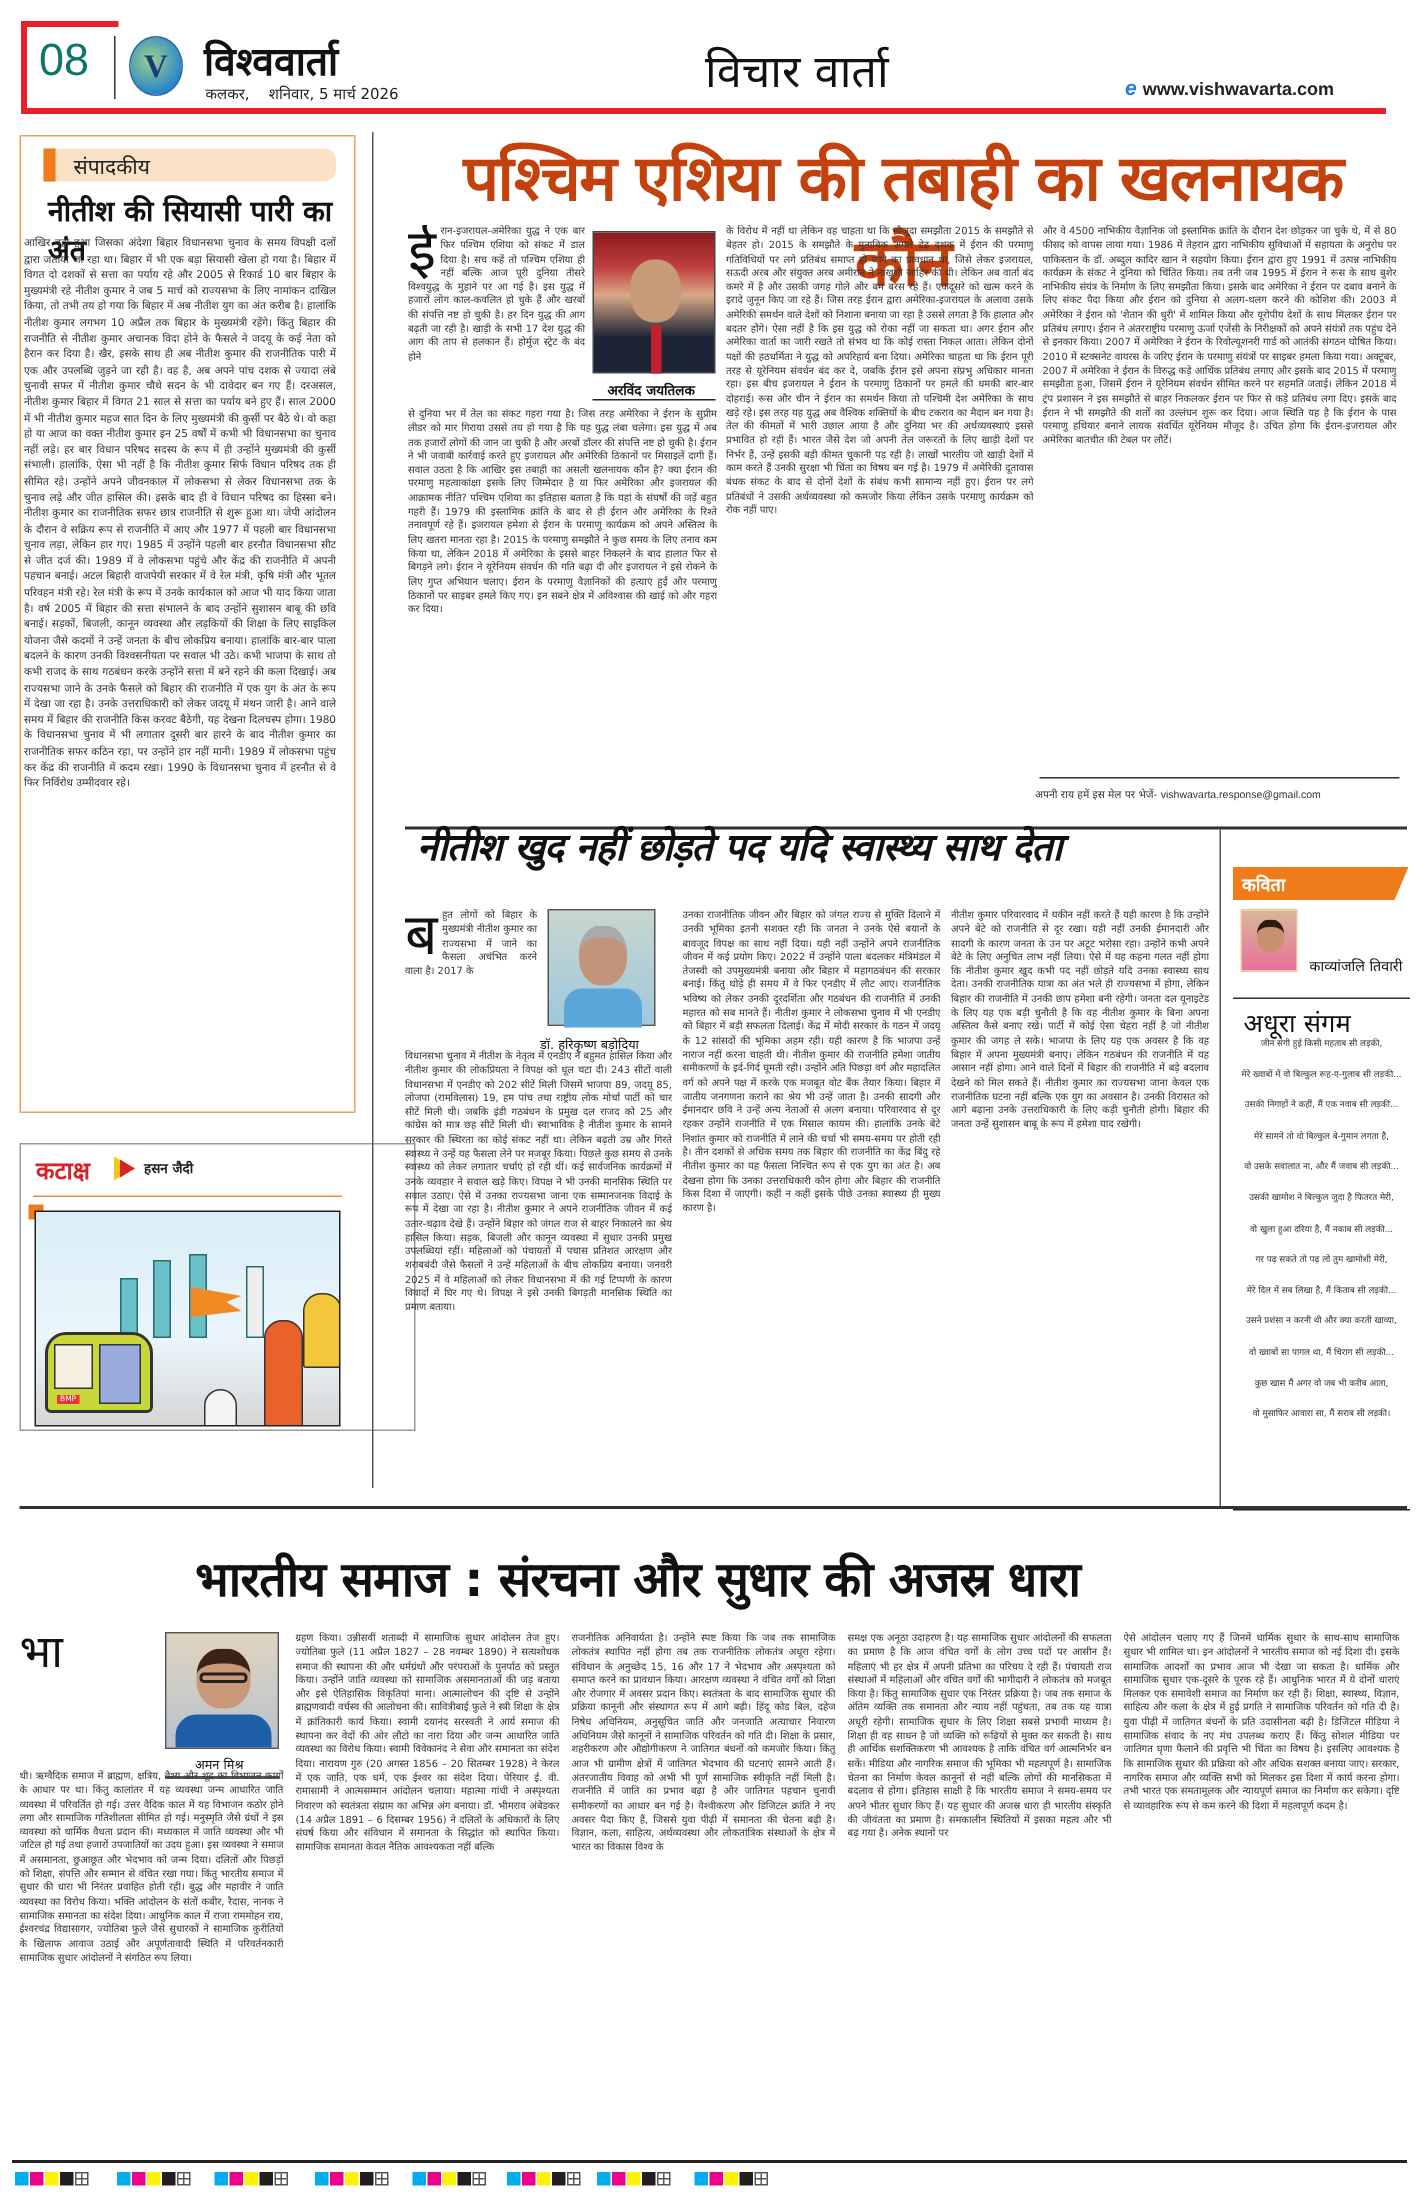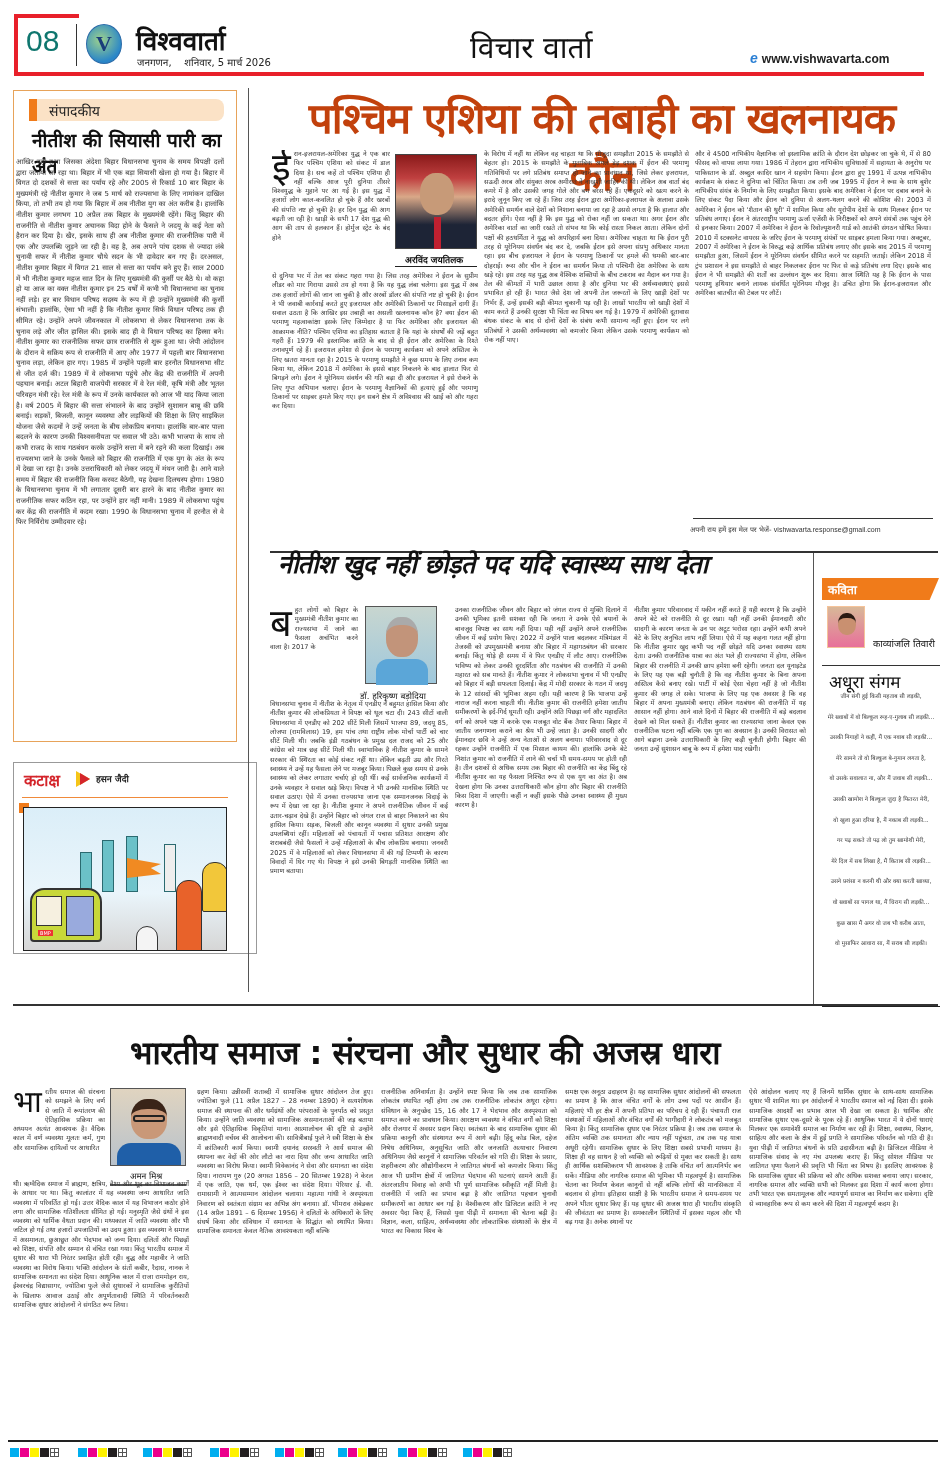--- a/index.html
+++ b/index.html
@@ -23,21 +23,21 @@
 
   
   .editorial { left: 13px; top: 90px; width: 224px; height: 652px; border: 1px solid #e7a35a; }
   .ed-band { position: absolute; left: 15px; top: 8px; width: 195px; height: 22px; background: #fbe2c6; border-radius: 0 8px 8px 0; }
   .ed-band .bar { position: absolute; left: 0; top: 0; width: 8px; height: 22px; background: #f07b1a; }
   .ed-band .label { position: absolute; left: 20px; top: 2px; font-size: 14px; color: #222; }
   .ed-head { position: absolute; left: 18px; top: 36px; font-size: 19px; font-weight: bold; color: #111; }
   .ed-text { position: absolute; left: 2px; top: 66px; width: 208px; height: 580px; font-size: 7px; line-height: 10.6px; color: #333; overflow: hidden; text-align: justify; }
 
   
-  .cartoon { left: 13px; top: 762px; width: 244px; height: 192px; border: 1px solid #999; }
+  .cartoon { left: 13px; top: 762px; width: 264px; height: 192px; border: 1px solid #999; }
   .cartoon .title { position: absolute; left: 10px; top: 6px; font-size: 16px; color: #d4252b; font-weight: bold; }
   .cartoon .arrow { position: absolute; left: 62px; top: 8px; width: 0; height: 0; border-top: 8px solid transparent; border-bottom: 8px solid transparent; border-left: 14px solid #f5c518; }
   .cartoon .arrow2 { position: absolute; left: 66px; top: 10px; width: 0; height: 0; border-top: 6px solid transparent; border-bottom: 6px solid transparent; border-left: 10px solid #d4252b; }
   .cartoon .artist { position: absolute; left: 82px; top: 9px; font-size: 9px; font-weight: bold; }
   .cartoon .rule { position: absolute; left: 8px; top: 34px; width: 206px; height: 1px; background: #f08a3a; }
   .cartoon .frame { position: absolute; left: 9px; top: 44px; width: 204px; height: 144px; border: 1px solid #222; background: linear-gradient(#dbeef8, #eaf5fb 60%, #d6d6d6); overflow: hidden; }
   .cartoon .corner { position: absolute; left: 5px; top: 40px; width: 10px; height: 10px; background: #f07b1a; }
   .bld { position: absolute; bottom: 58px; width: 12px; background: #6bc1c8; border: 1px solid #2a6a70; }
   .auto { position: absolute; left: 6px; top: 80px; width: 72px; height: 54px; background: #c8d83a; border: 2px solid #333; border-radius: 14px 14px 4px 4px; }
   .flag { position: absolute; left: 103px; top: 50px; width: 34px; height: 20px; background: #f08a22; clip-path: polygon(0 0,100% 30%,70% 50%,100% 80%,0 100%); }
@@ -99,21 +99,21 @@
 <div class="abs mast-red-top"></div>
 <div class="abs mast-red-left"></div>
 <div class="abs mast-red-bottom"></div>
 <div class="abs page-no">08</div>
 <div class="abs mast-divider"></div>
 <div class="abs logo">
     <span>V</span>
   </div>
 <div class="abs brand">विश्ववार्ता</div>
 <div class="abs brand-date">
-  <span>जनगणन,</span>&nbsp;&nbsp;&nbsp;
+  <span>कलकर,</span>&nbsp;&nbsp;&nbsp;
   <span>शनिवार, 5 मार्च 2026</span>
 </div>
 <div class="abs section-title">विचार वार्ता</div>
 <div class="abs web">
   <span class="ie">e</span><span>www.vishwavarta</span><span class="dom">.com</span>
 </div>
 
 <div class="abs editorial">
   <div class="ed-band">
     <div class="bar"></div>
@@ -206,21 +206,21 @@
   <p>वो ख्वाबों सा पागल था, मैं चिराग सी लड़की...</p>
   <p>कुछ खास मैं अगर वो जब भी करीब आता,</p>
   <p>वो मुसाफिर आवारा सा, मैं सराब सी लड़की।</p>
 </div>
 <div class="abs poem-end"></div>
 
 <div class="abs hsep" style="left:13px;top:1004px;width:925px;"></div>
 
 <div class="abs h3">भारतीय समाज : संरचना और सुधार की अजस्र धारा</div>
 <div class="abs col" style="left:13px;top:1088px;width:92px;height:92px;">
-  <span class="dropcap" style="font-size:30px;line-height:28px;">भा</span><span>रतीय समाज की संरचना को समझने के लिए वर्ण से जाति में रूपांतरण की ऐतिहासिक प्रक्रिया का अध्ययन अत्यंत आवश्यक है। वैदिक काल में वर्ण व्यवस्था मूलतः कर्म, गुण और सामाजिक दायित्वों पर आधारित</span>
+  <span class="dropcap" style="font-size:30px;line-height:28px;">भा</span>
 </div>
 <div class="abs photo3">
     <div class="face"></div>
     <div class="glasses"></div>
     <div class="jacket"></div>
   </div>
 <div class="abs cap3">अमन मिश्र</div>
 <div class="abs cap3-rule"></div>
 <div class="abs col" style="left:13px;top:1180px;width:176px;height:255px;">थी। ऋग्वैदिक समाज में ब्राह्मण, क्षत्रिय, वैश्य और शूद्र का विभाजन कार्यों के आधार पर था। किंतु कालांतर में यह व्यवस्था जन्म आधारित जाति व्यवस्था में परिवर्तित हो गई। उत्तर वैदिक काल में यह विभाजन कठोर होने लगा और सामाजिक गतिशीलता सीमित हो गई। मनुस्मृति जैसे ग्रंथों ने इस व्यवस्था को धार्मिक वैधता प्रदान की। मध्यकाल में जाति व्यवस्था और भी जटिल हो गई तथा हजारों उपजातियों का उदय हुआ। इस व्यवस्था ने समाज में असमानता, छुआछूत और भेदभाव को जन्म दिया। दलितों और पिछड़ों को शिक्षा, संपत्ति और सम्मान से वंचित रखा गया। किंतु भारतीय समाज में सुधार की धारा भी निरंतर प्रवाहित होती रही। बुद्ध और महावीर ने जाति व्यवस्था का विरोध किया। भक्ति आंदोलन के संतों कबीर, रैदास, नानक ने सामाजिक समानता का संदेश दिया। आधुनिक काल में राजा राममोहन राय, ईश्वरचंद्र विद्यासागर, ज्योतिबा फुले जैसे सुधारकों ने सामाजिक कुरीतियों के खिलाफ आवाज उठाई और अपूर्णतावादी स्थिति में परिवर्तनकारी सामाजिक सुधार आंदोलनों ने संगठित रूप लिया।</div>
 <div class="abs col" style="left:197px;top:1088px;width:176px;height:347px;">ग्रहण किया। उन्नीसवीं शताब्दी में सामाजिक सुधार आंदोलन तेज हुए। ज्योतिबा फुले (11 अप्रैल 1827 – 28 नवम्बर 1890) ने सत्यशोधक समाज की स्थापना की और धर्मग्रंथों और परंपराओं के पुनर्पाठ को प्रस्तुत किया। उन्होंने जाति व्यवस्था को सामाजिक असमानताओं की जड़ बताया और इसे ऐतिहासिक विकृतियां माना। आत्मालोचन की दृष्टि से उन्होंने ब्राह्मणवादी वर्चस्व की आलोचना की। सावित्रीबाई फुले ने स्त्री शिक्षा के क्षेत्र में क्रांतिकारी कार्य किया। स्वामी दयानंद सरस्वती ने आर्य समाज की स्थापना कर वेदों की ओर लौटो का नारा दिया और जन्म आधारित जाति व्यवस्था का विरोध किया। स्वामी विवेकानंद ने सेवा और समानता का संदेश दिया। नारायण गुरु (20 अगस्त 1856 – 20 सितम्बर 1928) ने केरल में एक जाति, एक धर्म, एक ईश्वर का संदेश दिया। पेरियार ई. वी. रामासामी ने आत्मसम्मान आंदोलन चलाया। महात्मा गांधी ने अस्पृश्यता निवारण को स्वतंत्रता संग्राम का अभिन्न अंग बनाया। डॉ. भीमराव अंबेडकर (14 अप्रैल 1891 – 6 दिसम्बर 1956) ने दलितों के अधिकारों के लिए संघर्ष किया और संविधान में समानता के सिद्धांत को स्थापित किया। सामाजिक समानता केवल नैतिक आवश्यकता नहीं बल्कि</div>

